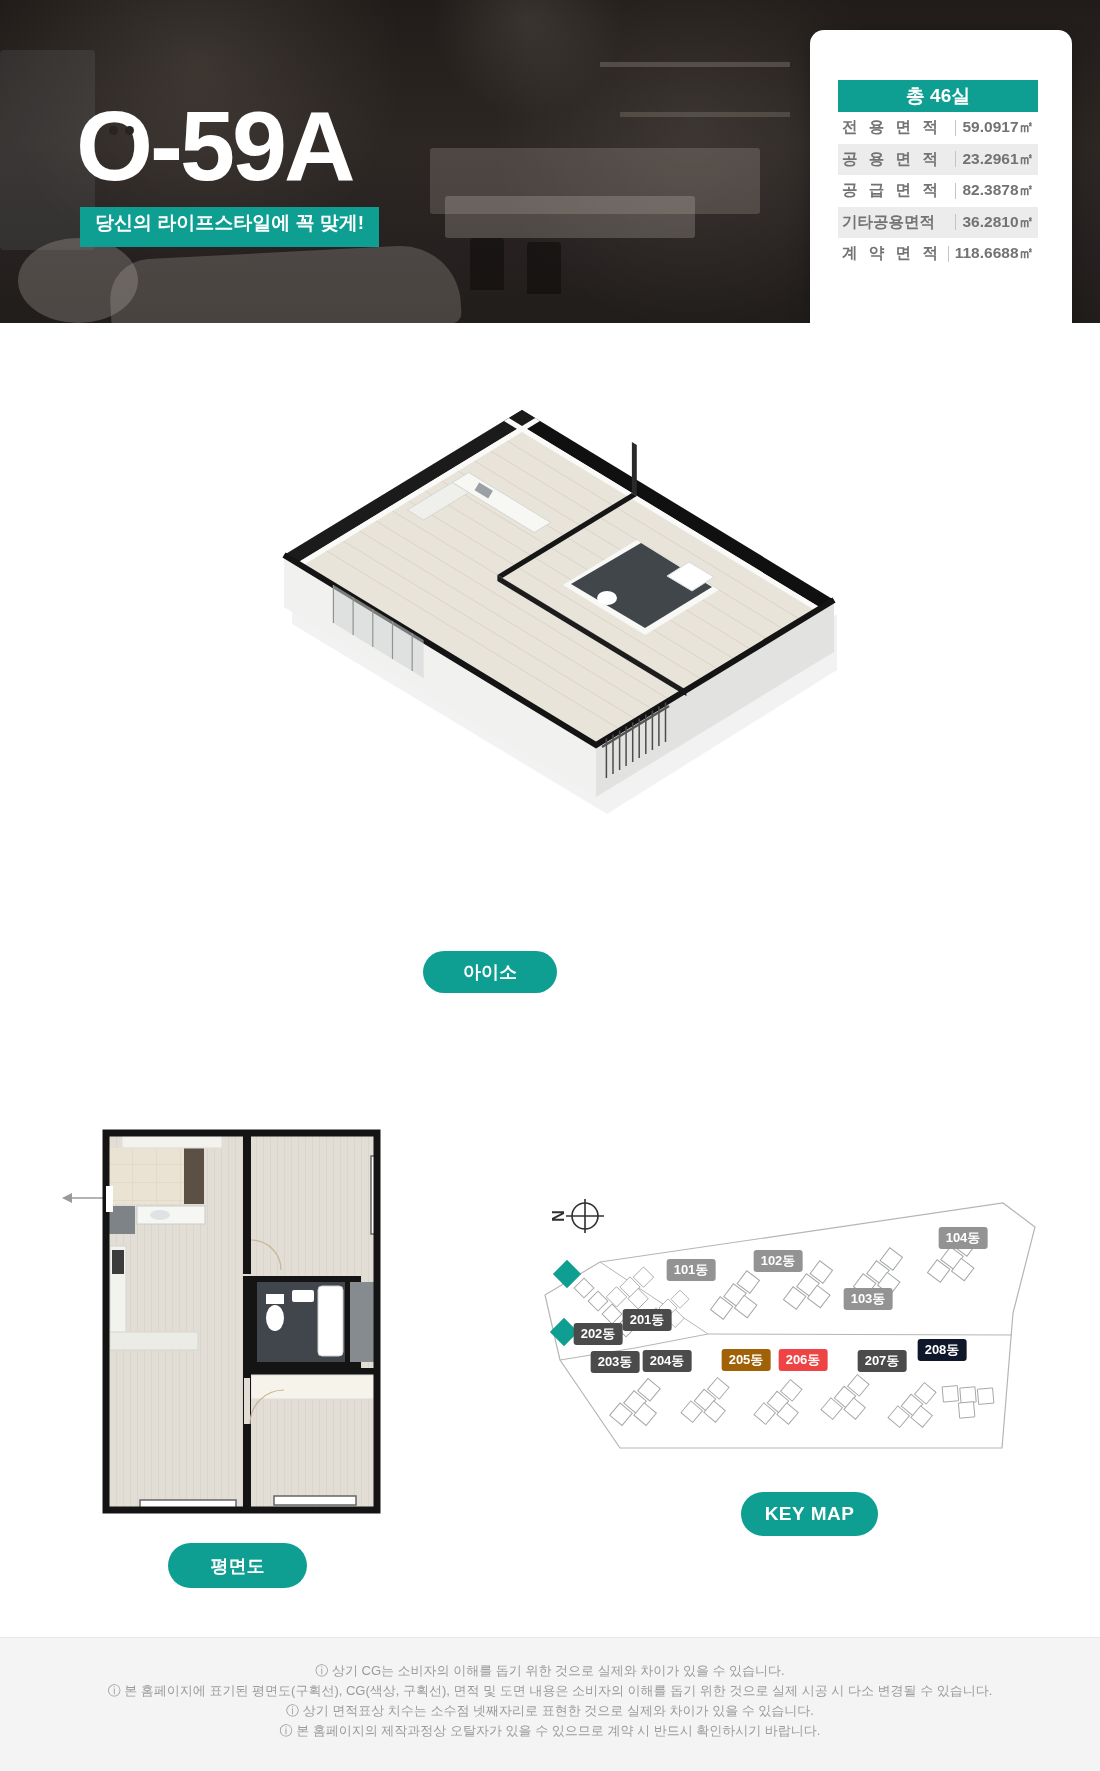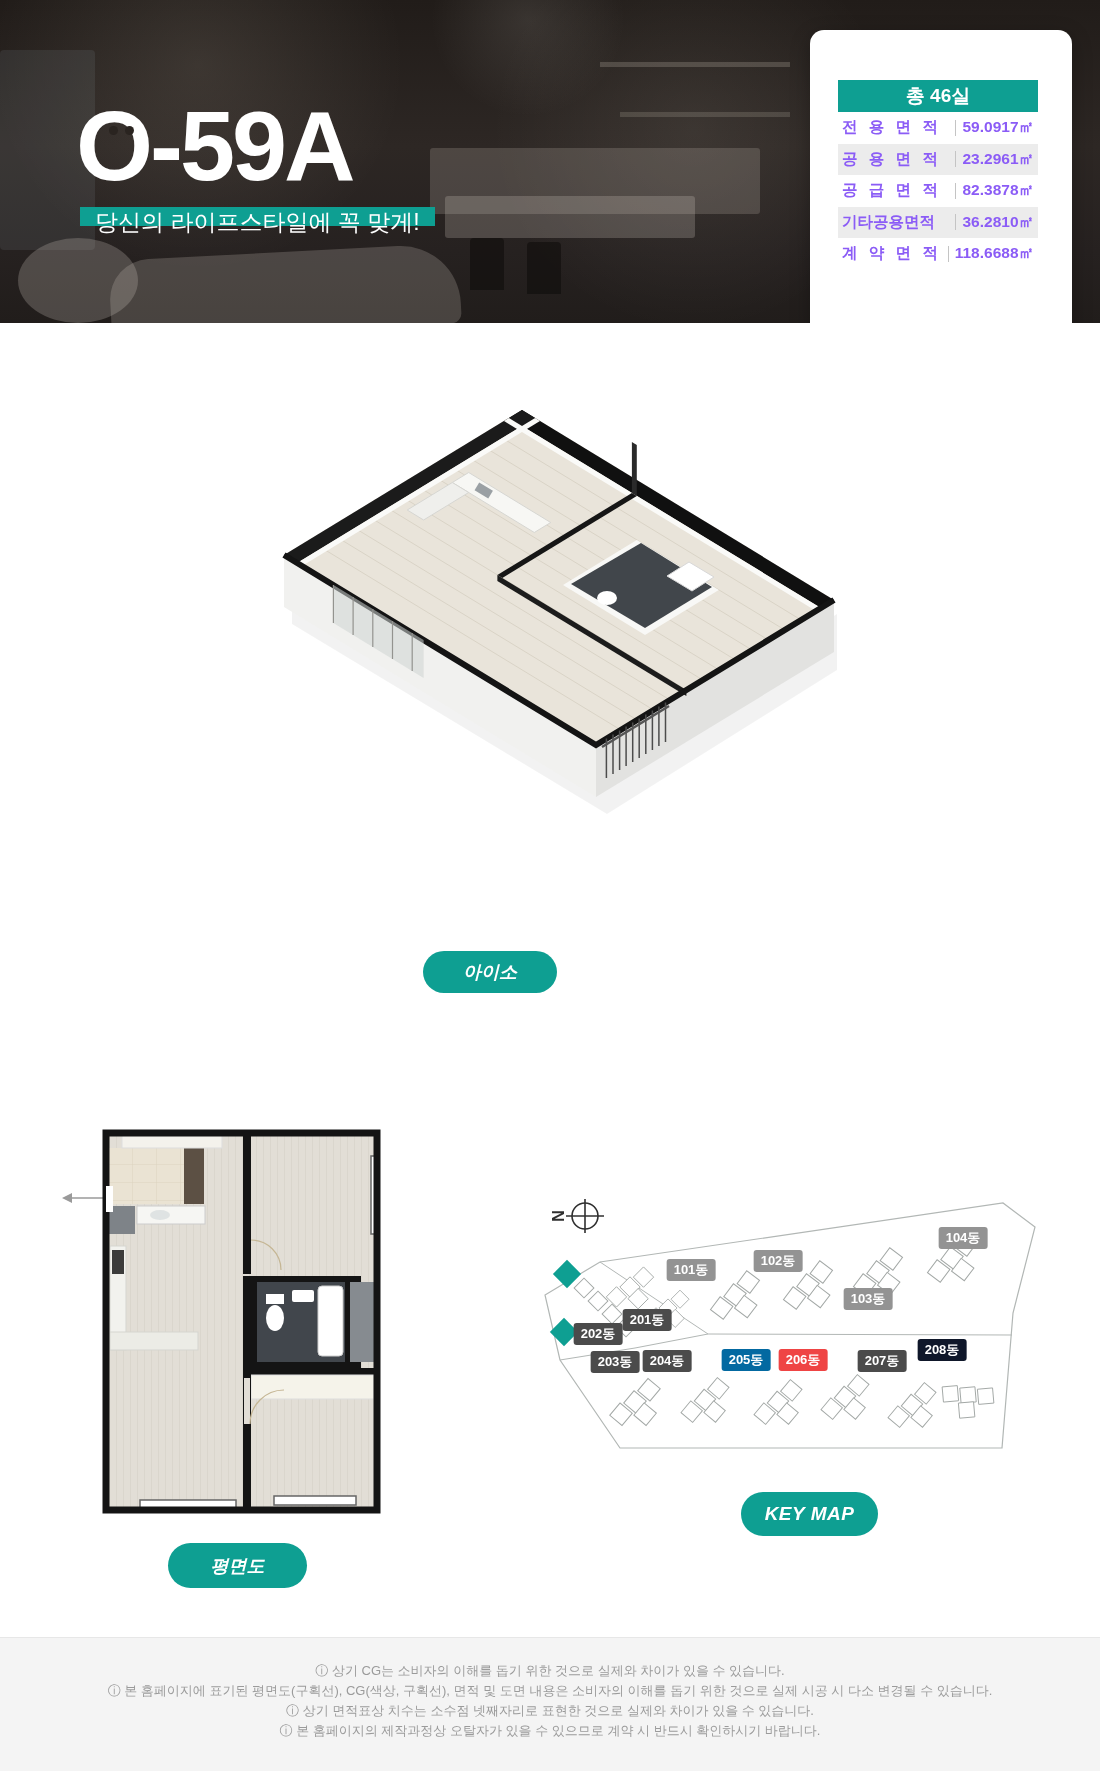--- a/index.html
+++ b/index.html
@@ -21,38 +21,38 @@
   .ph-island{left:445px;top:196px;width:250px;height:42px;background:#ddd6cb;opacity:.22;border-radius:3px;}
   .ph-stool1{left:470px;top:238px;width:34px;height:52px;background:#0d0b0a;opacity:.55;border-radius:4px 4px 0 0;}
   .ph-stool2{left:527px;top:242px;width:34px;height:52px;background:#0d0b0a;opacity:.55;border-radius:4px 4px 0 0;}
   .ph-sofa{left:110px;top:252px;width:350px;height:80px;background:#d8cfc3;opacity:.22;border-radius:40px 60px 10px 10px;transform:rotate(-3deg);}
   .ph-table{left:18px;top:238px;width:120px;height:85px;background:#cfc8bf;opacity:.25;border-radius:50%;}
 
   .hero-title{position:absolute;left:76px;top:96px;color:#ffffff;font-size:99px;line-height:1;
               font-weight:800;letter-spacing:-3px;}
   .hero-title .odot{position:absolute;width:9px;height:9px;border-radius:50%;background:#2a2420;top:30px;}
   .odot.d1{left:33px;} .odot.d2{left:49px;}
-  .hero-badge{position:absolute;left:80px;top:207px;height:19px;line-height:31px;padding:0 15px;
-              color:#fff;font-size:23px;font-weight:400;}
+  .hero-badge{position:absolute;left:80px;top:207px;height:40px;line-height:31px;padding:0 15px;
+              color:#fff;font-size:19px;font-weight:700;}
 
   
   .info-card{position:absolute;left:810px;top:30px;width:262px;height:308px;background:#fff;
              border-radius:14px;box-shadow:0 6px 20px rgba(0,0,0,.28);}
   .card-bar{position:absolute;left:28px;top:50px;width:200px;height:32px;color:#fff;
             font-size:19px;font-weight:700;text-align:center;line-height:32px;}
   .card-table{position:absolute;left:28px;top:82px;width:200px;}
-  .ct-row{display:flex;align-items:center;height:31.5px;font-size:15.5px;color:#8b5cf6;}
+  .ct-row{display:flex;align-items:center;height:31.5px;font-size:15.5px;color:#737373;}
   .ct-row.alt{background:#ececec;}
   .ct-label{width:128px;padding-left:4px;font-weight:700;word-spacing:7px;white-space:nowrap;}
   .ct-div{width:1px;height:16px;background:#c4c4c4;margin-right:6px;flex:none;}
   .ct-value{flex:1;text-align:right;padding-right:4px;font-weight:600;white-space:nowrap;}
 
   
   .pill{position:absolute;border:none;color:#fff;font-weight:700;border-radius:23px;
-        font-family:inherit;display:flex;align-items:center;justify-content:center;cursor:pointer;font-style:italic;}
+        font-family:inherit;display:flex;align-items:center;justify-content:center;cursor:pointer;}
   .btn-iso{left:423px;top:951px;width:134px;height:42px;font-size:18px;}
   .btn-plan{left:168px;top:1543px;width:139px;height:45px;font-size:18px;}
   .btn-keymap{left:741px;top:1492px;width:137px;height:44px;font-size:19px;letter-spacing:.5px;}
 
   
   .iso-wrap{position:absolute;left:262px;top:402px;width:576px;height:506px;}
   .plan2d-wrap{position:absolute;left:60px;top:1128px;width:322px;height:386px;}
   .keymap-wrap{position:absolute;left:540px;top:1190px;width:500px;height:265px;}
   .chip{position:absolute;transform:translate(-50%,-50%);color:#fff;font-size:13px;font-weight:700;
         padding:2px 7px;border-radius:3px;white-space:nowrap;}
@@ -350,21 +350,21 @@
     </svg>
     <div id="km-chips">
         <div class="chip" style="left: 151px; top: 80px; background: rgb(147, 147, 147);">101동</div>
         <div class="chip" style="left: 238px; top: 71px; background: rgb(147, 147, 147);">102동</div>
         <div class="chip" style="left: 328px; top: 61px; background: rgb(147, 147, 147); margin-top: 48px;">103동</div>
         <div class="chip" style="left: 423px; top: 48px; background: rgb(147, 147, 147);">104동</div>
         <div class="chip" style="left: 107px; top: 130px; background: rgb(75, 75, 75);">201동</div>
         <div class="chip" style="left: 58px; top: 144px; background: rgb(75, 75, 75);">202동</div>
         <div class="chip" style="left: 75px; top: 172px; background: rgb(75, 75, 75);">203동</div>
         <div class="chip" style="left: 127px; top: 171px; background: rgb(75, 75, 75);">204동</div>
-        <div class="chip" style="left: 206px; top: 170px; background: #0369a1;">205동</div>
+        <div class="chip" style="left: 206px; top: 170px; background: #a16207;">205동</div>
         <div class="chip" style="left: 263px; top: 170px; background: #ef4444;">206동</div>
         <div class="chip" style="left: 342px; top: 171px; background: rgb(75, 75, 75);">207동</div>
         <div class="chip" style="left: 402px; top: 160px; background: #0f172a;">208동</div>
       </div>
   </div>
   <button class="pill accent-bg btn-keymap" style="background: rgb(14, 159, 146);">KEY MAP</button>
 
   <div class="footer">
       <p>ⓘ 상기 CG는 소비자의 이해를 돕기 위한 것으로 실제와 차이가 있을 수 있습니다.</p>
       <p>ⓘ 본 홈페이지에 표기된 평면도(구획선), CG(색상, 구획선), 면적 및 도면 내용은 소비자의 이해를 돕기 위한 것으로 실제 시공 시 다소 변경될 수 있습니다.</p>

